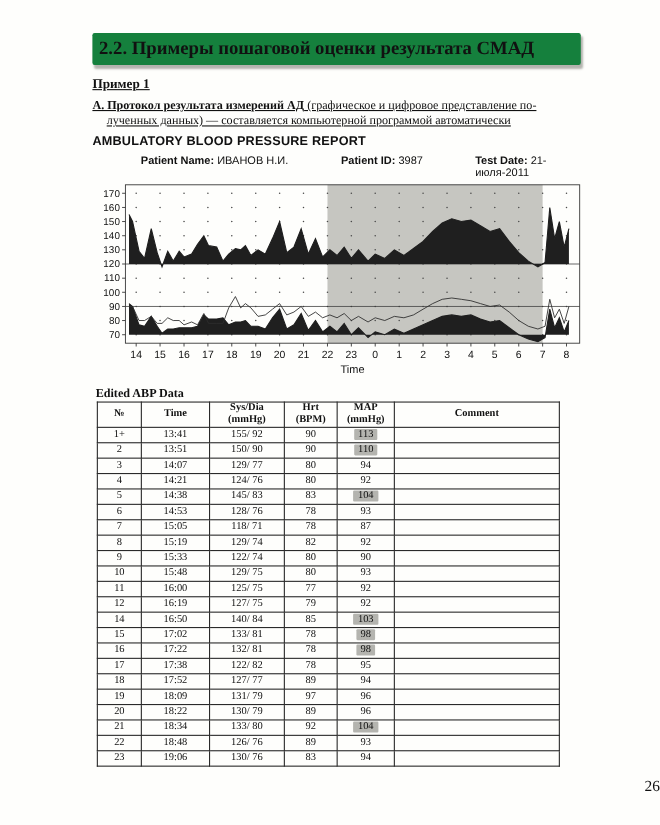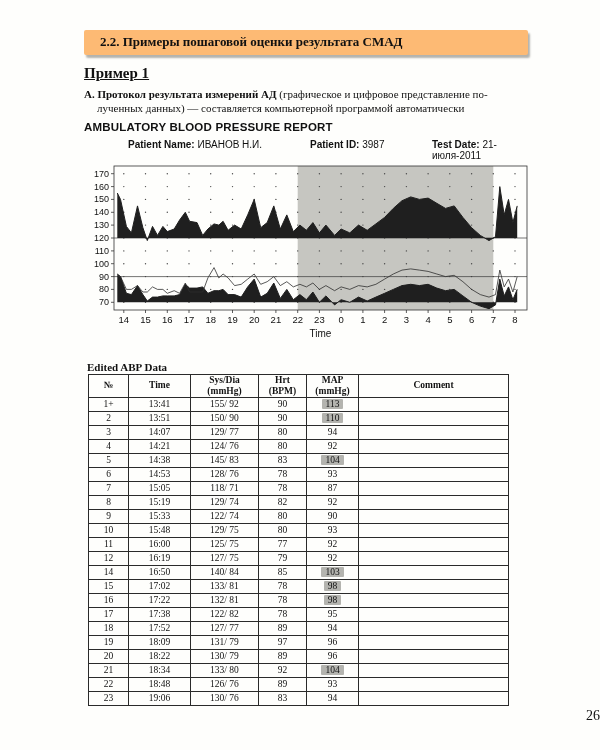--- a/index.html
+++ b/index.html
@@ -1,32 +1,32 @@
 <!DOCTYPE html>
 <html><head>
 <meta charset="utf-8">
 <style>
   * { margin:0; padding:0; box-sizing:border-box; }
   html,body { background:#ffffff; }
   .page { width:600px; height:750px; background:#fefefc; position:relative;
           font-family:"Liberation Serif", serif; color:#111; overflow:hidden; }
   .content { position:absolute; left:84px; top:30px; width:444px; }
-  .section-title { display:block; background:#fdba74; padding:4px 8px 5px 16px;
-                   font-weight:bold; font-size:13px; border-radius:2px;
+  .section-title { display:block; background:#15803d; padding:4px 8px 5px 6px;
+                   font-weight:bold; font-size:17px; border-radius:2px;
                    box-shadow:2px 3px 2px #b3b3ae; }
-  .example { font-weight:bold; text-decoration:underline; font-size:15px; margin-top:10px; }
-  .para { font-size:11px; line-height:1.3; margin-top:5px; padding-left:13px; text-indent:-13px; }
+  .example { font-weight:bold; text-decoration:underline; font-size:12px; margin-top:10px; }
+  .para { font-size:11px; line-height:1.3; margin-top:5px; padding-left:13px; text-indent:-13px;text-decoration:underline; }
   .report-title { font-family:"Liberation Sans", sans-serif; font-weight:bold;
                   font-size:11.5px; margin-top:5px; letter-spacing:.2px; }
   .patient-row { display:flex; font-family:"Liberation Sans", sans-serif;
                  font-size:10px; margin-top:6px;padding-left:44px; }
   .pseg1 { width:182px; } .pseg2 { width:122px; } .pseg3 { flex:1; }
   .axis-unit { font-family:"Liberation Sans", sans-serif; font-size:9.5px; margin:4px 0 0 2px; }
   .chart { display:block; margin-top:0; }
-  .table-title { font-weight:bold; font-size:11px; margin:22px 0 1px 3px; }
+  .table-title { font-weight:bold; font-size:11px; margin:11px 0 1px 3px; }
   table.abp { border-collapse:collapse; table-layout:fixed; width:420px; margin-left:4px; }
   table.abp th, table.abp td { border:1px solid #2a2a2a; font-size:9.5px; text-align:center;
                                padding:0 2px; height:14px; line-height:13px; overflow:hidden; }
   table.abp th { font-weight:bold; height:23px; }
   table.abp th div { line-height:10.5px; }
   .map-hl { background:#b4b4af; padding:0 4px; border-radius:1px; }
   .page-number { position:absolute; left:0; right:0; top:708px; text-align:right;
                  font-size:14px; }
 </style>
 </head>

